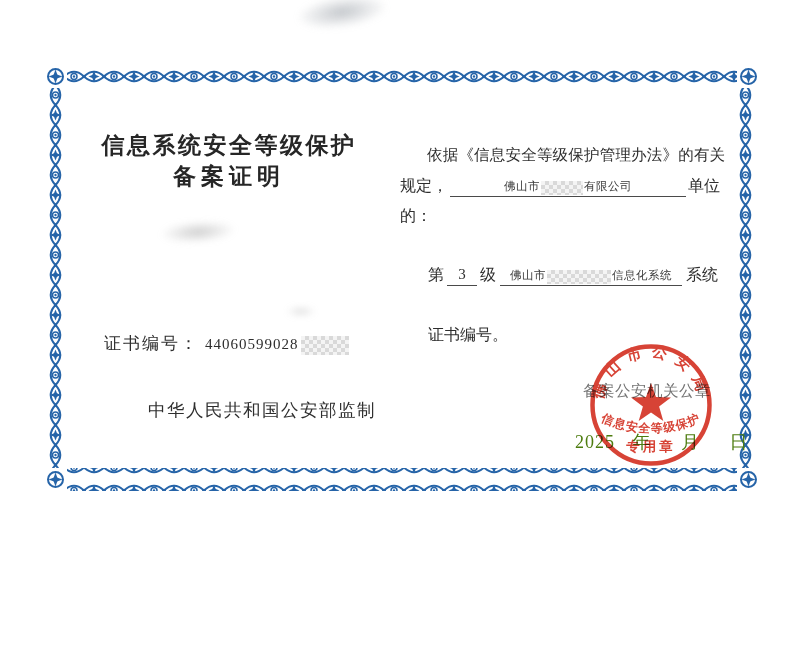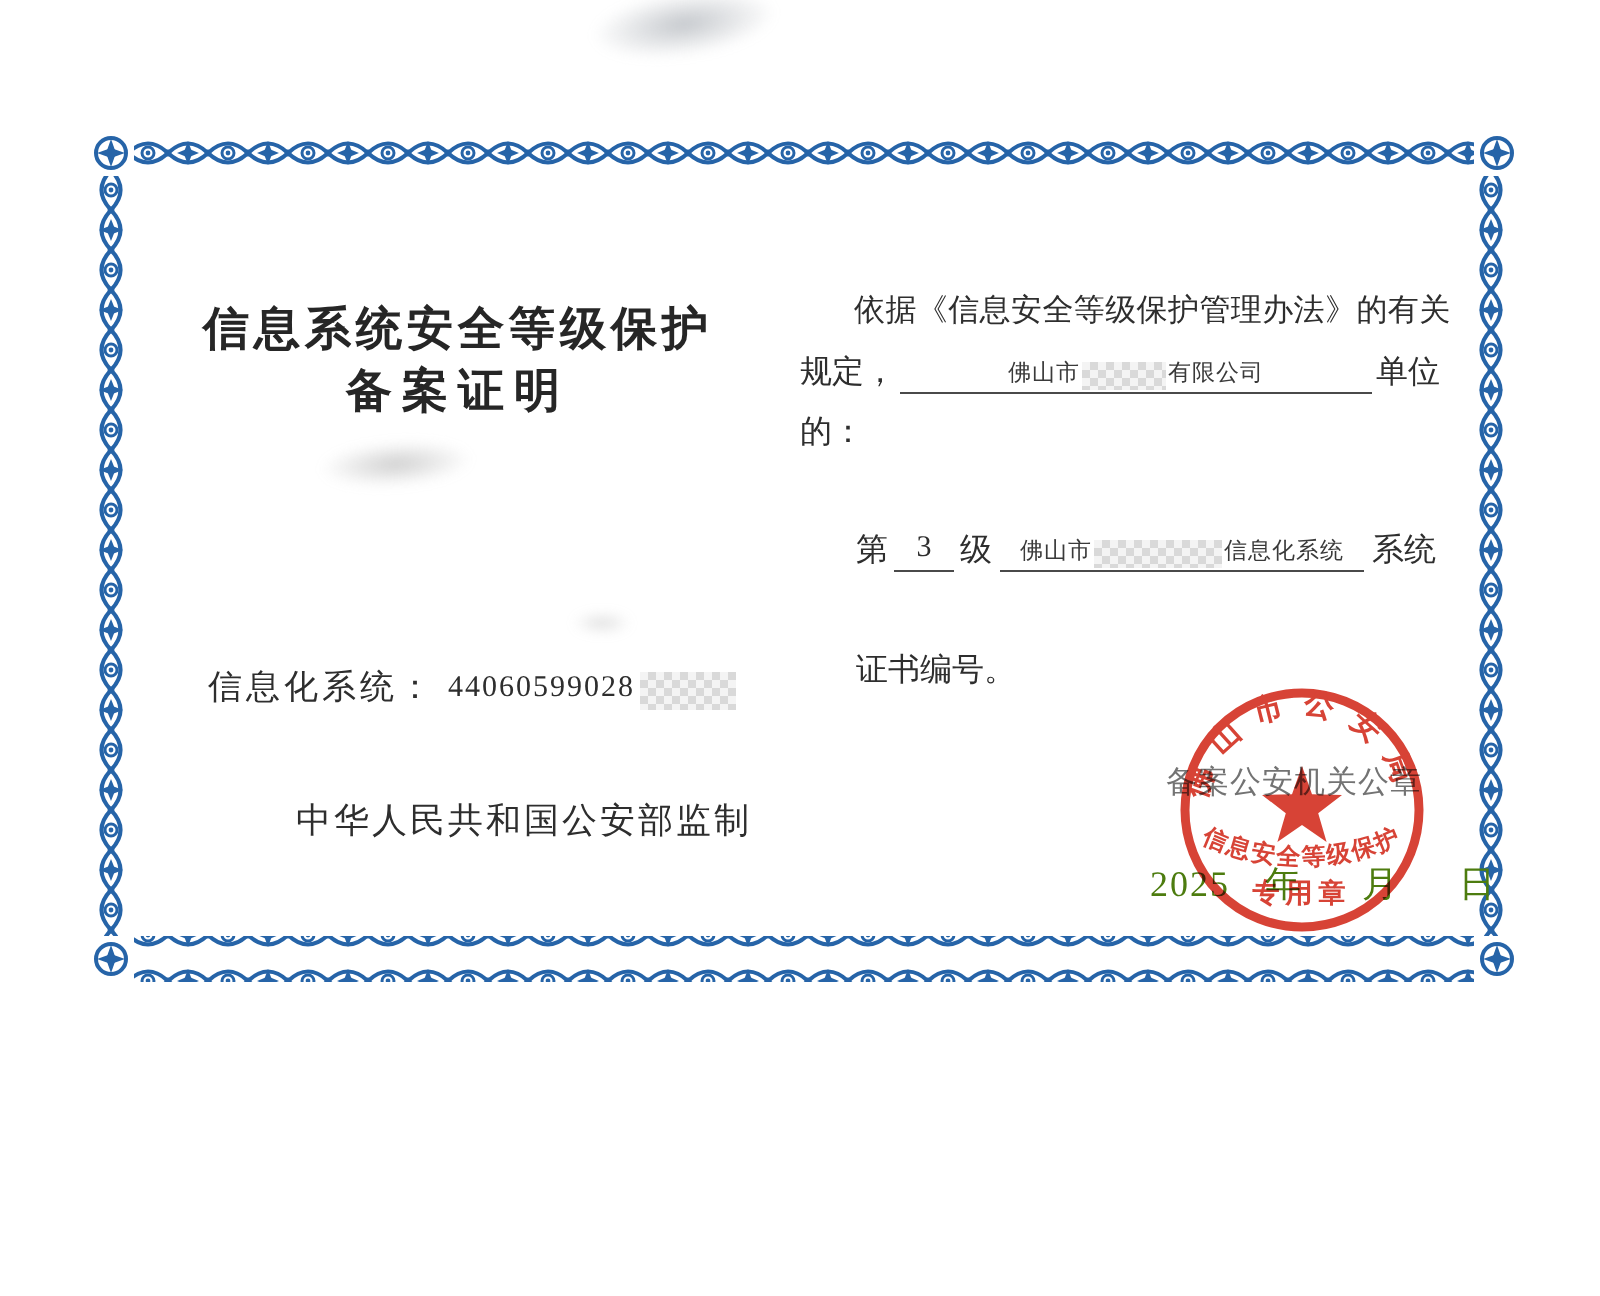--- a/index.html
+++ b/index.html
@@ -12,21 +12,21 @@
   
   .smudge{position:absolute;border-radius:50%;filter:blur(3px);pointer-events:none;}
   .s1{left:296px;top:-4px;width:92px;height:32px;transform:rotate(-8deg);
       background:radial-gradient(closest-side,rgba(148,154,162,.55),rgba(148,154,162,0));}
   .s2{left:160px;top:221px;width:76px;height:22px;transform:rotate(-4deg);
       background:radial-gradient(closest-side,rgba(150,150,150,.45),rgba(150,150,150,0));}
   .s3{left:286px;top:306px;width:30px;height:11px;
       background:radial-gradient(closest-side,rgba(150,150,150,.32),rgba(150,150,150,0));}
 
   
-  .title{position:absolute;left:78px;top:149px;width:302px;text-align:center;color:#262626;}
+  .title{position:absolute;left:78px;top:130px;width:302px;text-align:center;color:#262626;}
   .title .t1{font-size:23px;font-weight:700;letter-spacing:2.5px;white-space:nowrap;}
   .title .t2{font-size:23px;font-weight:700;letter-spacing:5px;}
 
   
   .certno{position:absolute;left:104px;top:332px;display:flex;align-items:flex-end;white-space:nowrap;}
   .certno .lbl{font-size:17px;letter-spacing:2px;}
   .certno .num{font-size:15px;letter-spacing:1px;margin-left:6px;position:relative;top:-2px;}
 
   .issuer{position:absolute;left:126px;top:398px;font-size:17.5px;letter-spacing:1.5px;white-space:nowrap;margin-left:22px;}
 
@@ -113,21 +113,21 @@
   <div class="smudge s1"></div>
   <div class="smudge s2"></div>
   <div class="smudge s3"></div>
 
   <div class="title">
     <div class="t1">信息系统安全等级保护</div>
     <div class="t2">备案证明</div>
   </div>
 
   <div class="certno">
-    <span class="lbl">信息化系统：</span>
+    <span class="lbl">证书编号：</span>
     <span class="num">44060599028</span>
     <span class="mosaic m-cert"></span>
   </div>
 
   <div class="issuer">中华人民共和国公安部监制</div>
 
   <div class="r-line r1">依据《信息安全等级保护管理办法》的有关</div>
 
   <div class="r-line r2">
     <span>规定，</span>

